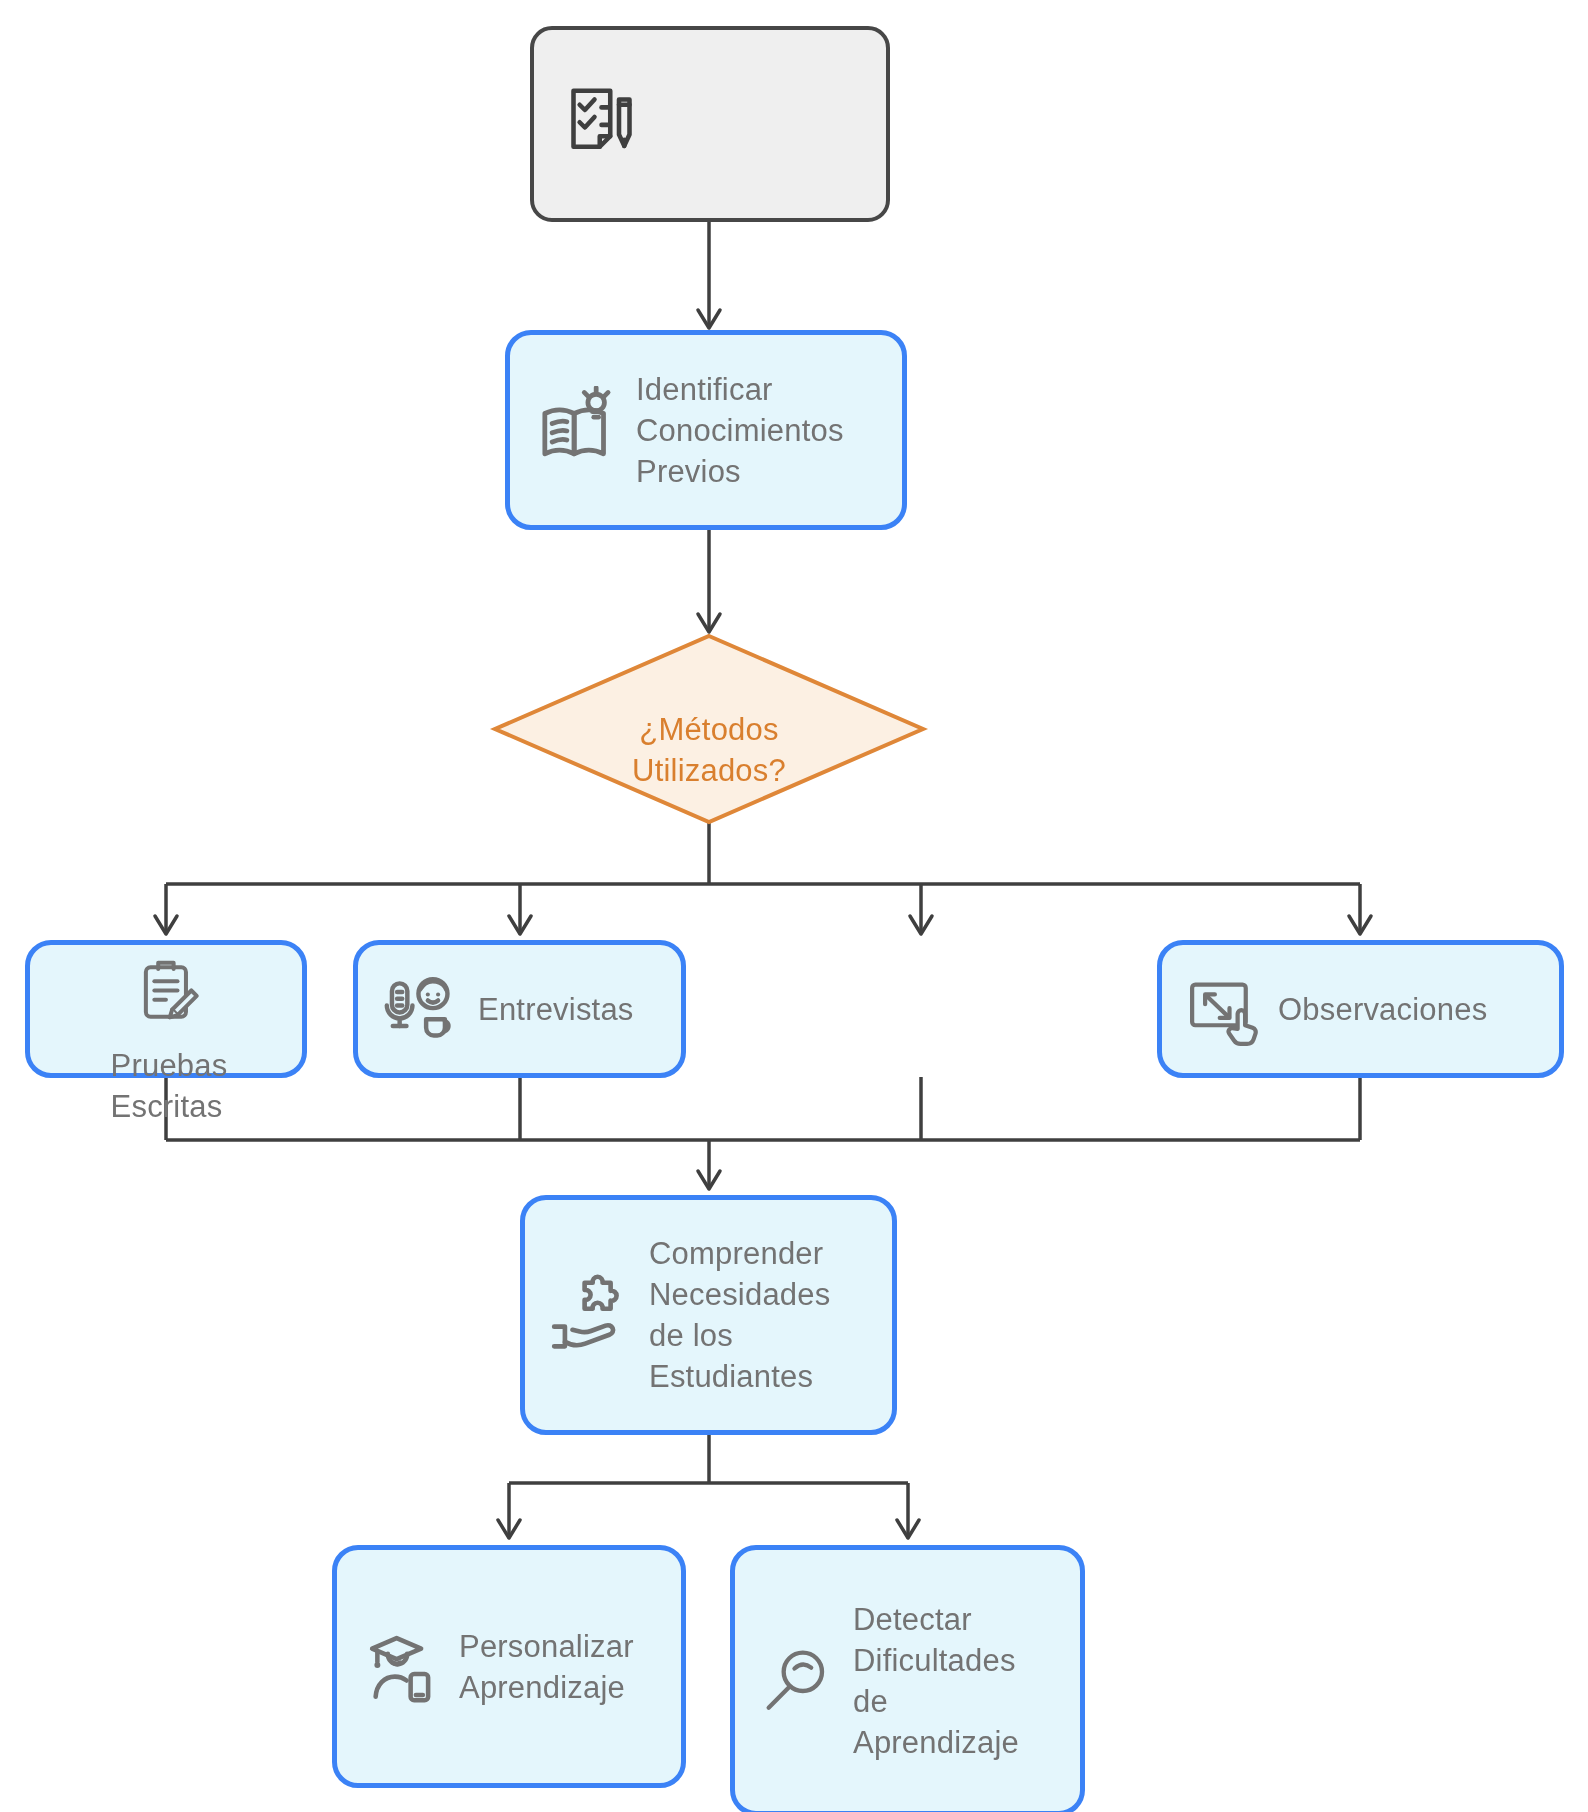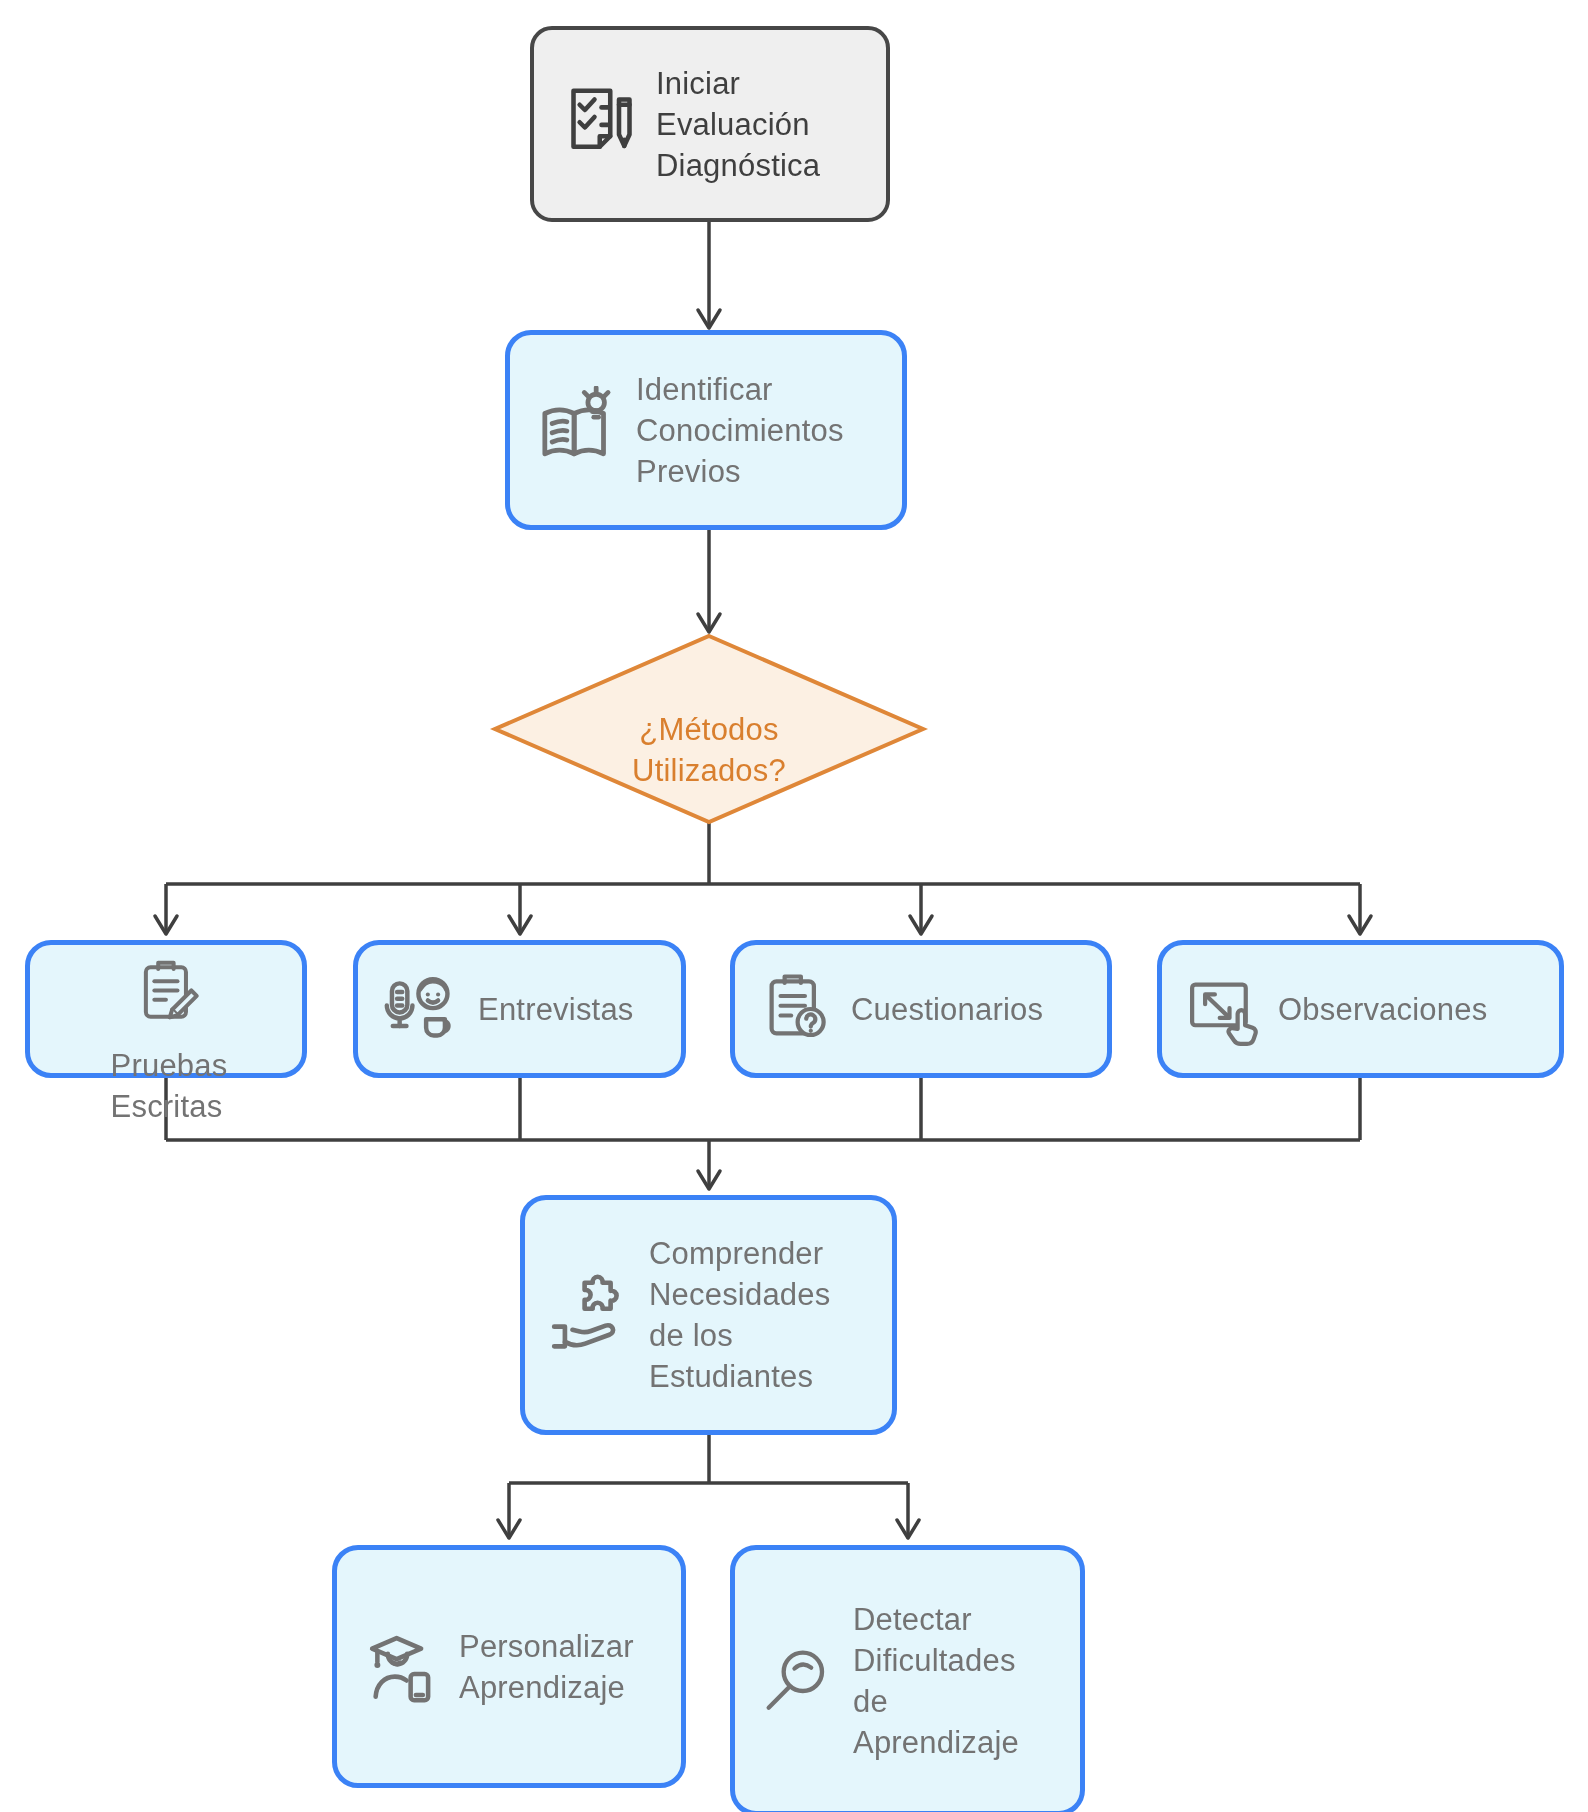--- a/index.html
+++ b/index.html
@@ -85,23 +85,20 @@
       <path d="M10 5 H31 V31 L25 37 H10 Z"></path>
       <path d="M31 31 H25 V37"></path>
       <path d="M13.5 13 l3 3 5.5 -6"></path>
       <path d="M26 14.5 h3.5"></path>
       <path d="M13.5 23 l3 3 5.5 -6"></path>
       <path d="M26 24.5 h3.5"></path>
       <path d="M36 10 H42 V30 L39 36.5 L36 30 Z"></path>
       <path d="M36 13 h6"></path>
       <path d="M39 36.5 V33"></path>
     </svg>
-    <span class="label">Iniciar
-Evaluación
-Diagnóstica</span>
   </div>
 
   <div class="node blue" id="n-identificar">
     <svg class="icon" width="88" height="88" viewBox="0 0 48 48" fill="none" stroke="currentColor" stroke-width="2.6" stroke-linecap="round" stroke-linejoin="round">
       <path d="M7 15 Q15 11 23 15 V37 Q15 33 7 37 Z"></path>
       <path d="M23 15 Q31 11 39 15 V37 Q31 33 23 37 Z"></path>
       <path d="M11 20.5 Q16 18.5 19 19.5"></path>
       <path d="M11 25.5 Q16 23.5 19 24.5"></path>
       <path d="M11 30.5 Q16 28.5 19 29.5"></path>
       <circle cx="35" cy="9" r="4.5"></circle>
@@ -148,33 +145,20 @@
       <path d="M23.5 12.5 Q27 6.5 33 8 Q37.5 9 39 13"></path>
       <circle cx="28" cy="15.5" r="1.2" fill="currentColor" stroke="none"></circle>
       <circle cx="34" cy="15.5" r="1.2" fill="currentColor" stroke="none"></circle>
       <path d="M28 19 Q31 21.5 34 19"></path>
       <path d="M27 30 H38 V35 A4.5 4.5 0 0 1 33.5 39.5 H31.5 A4.5 4.5 0 0 1 27 35 Z"></path>
       <path d="M38 31 A3.2 3.2 0 0 1 38 37"></path>
     </svg>
     <span class="label">Entrevistas</span>
   </div>
 
-  <div class="node blue" id="n-cuestionarios">
-    <svg class="icon" width="78" height="78" viewBox="0 0 48 48" fill="none" stroke="currentColor" stroke-width="2.6" stroke-linecap="round" stroke-linejoin="round">
-      <rect x="9" y="7" width="26" height="32" rx="3"></rect>
-      <path d="M17 8 V4 H27 V8"></path>
-      <path d="M14.5 16 H29.5"></path>
-      <path d="M14.5 22 H29.5"></path>
-      <path d="M14.5 28 H21"></path>
-      <circle cx="33" cy="32" r="8" fill="#E4F6FC"></circle>
-      <path d="M30.3 30 a2.8 2.8 0 1 1 4.2 2.6 q-1.4 .9 -1.4 2.2"></path>
-      <circle cx="33.1" cy="37.4" r="1.3" fill="currentColor" stroke="none"></circle>
-    </svg>
-    <span class="label">Cuestionarios</span>
-  </div>
 
   <div class="node blue" id="n-observaciones">
     <svg class="icon" width="78" height="78" viewBox="0 0 48 48" fill="none" stroke="currentColor" stroke-width="2.6" stroke-linecap="round" stroke-linejoin="round">
       <rect x="5" y="9" width="33" height="25" rx="2"></rect>
       <path d="M13.5 15.5 L27.5 29"></path>
       <path d="M13 21 V15 H19"></path>
       <path d="M22 29.5 H28 V23.5"></path>
       <path d="M33 27 a2.3 2.3 0 0 1 4.6 0 v7 l4.6 1.6 c1.6 .55 2.3 2.1 1.75 3.7 l-1.15 3.4 c-.6 1.75 -2.2 2.8 -4 2.8 h-4 c-1.6 0 -3.1 -.8 -4 -2.1 l-3 -4.3 c-1.05 -1.5 .15 -3.5 2 -3.3 l3.2 .5 z" fill="#E4F6FC"></path>
     </svg>
     <span class="label">Observaciones</span>

